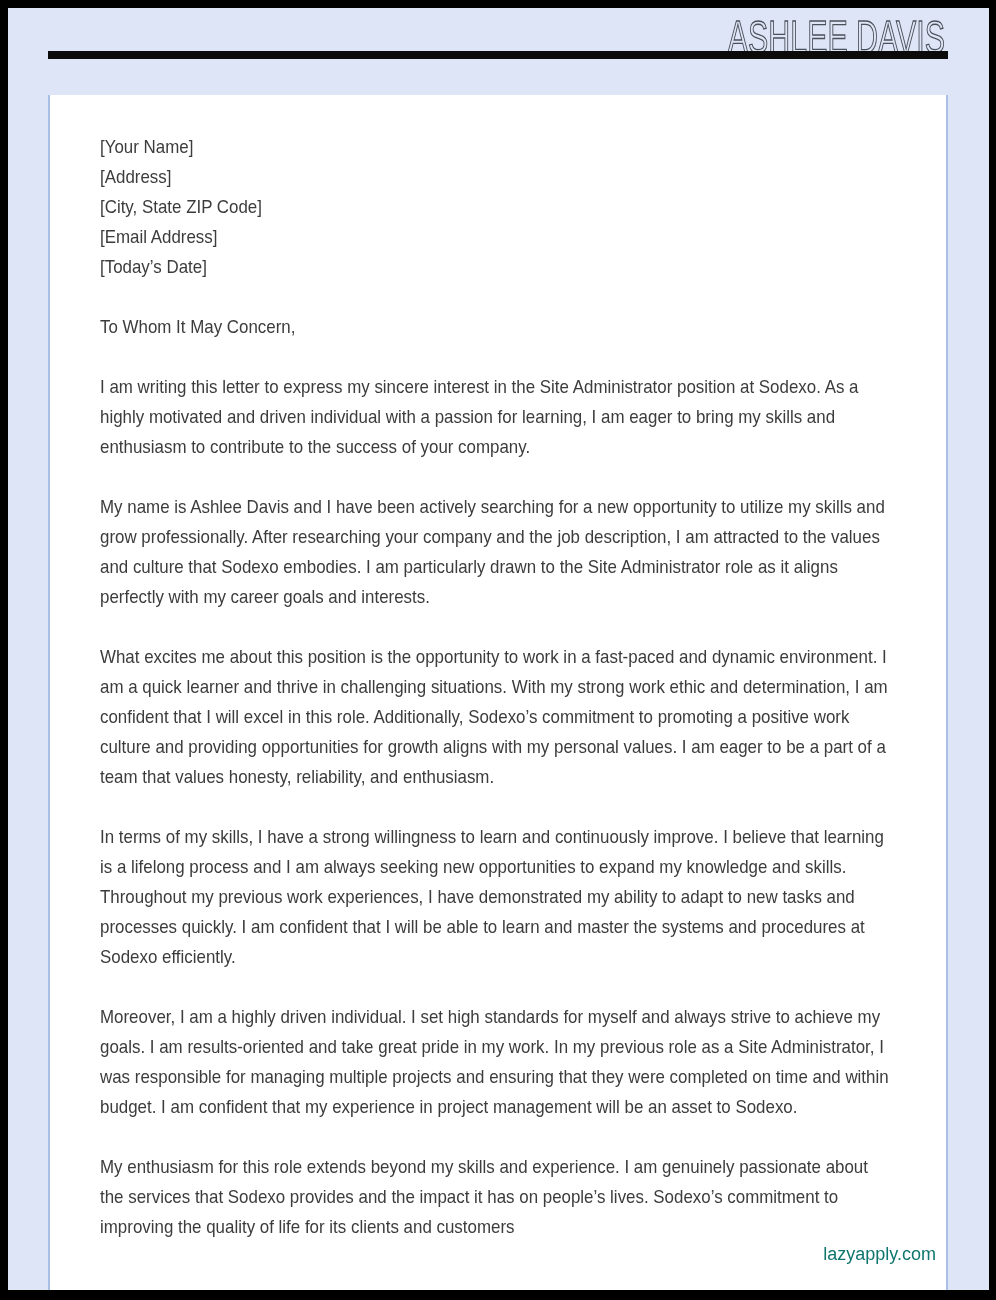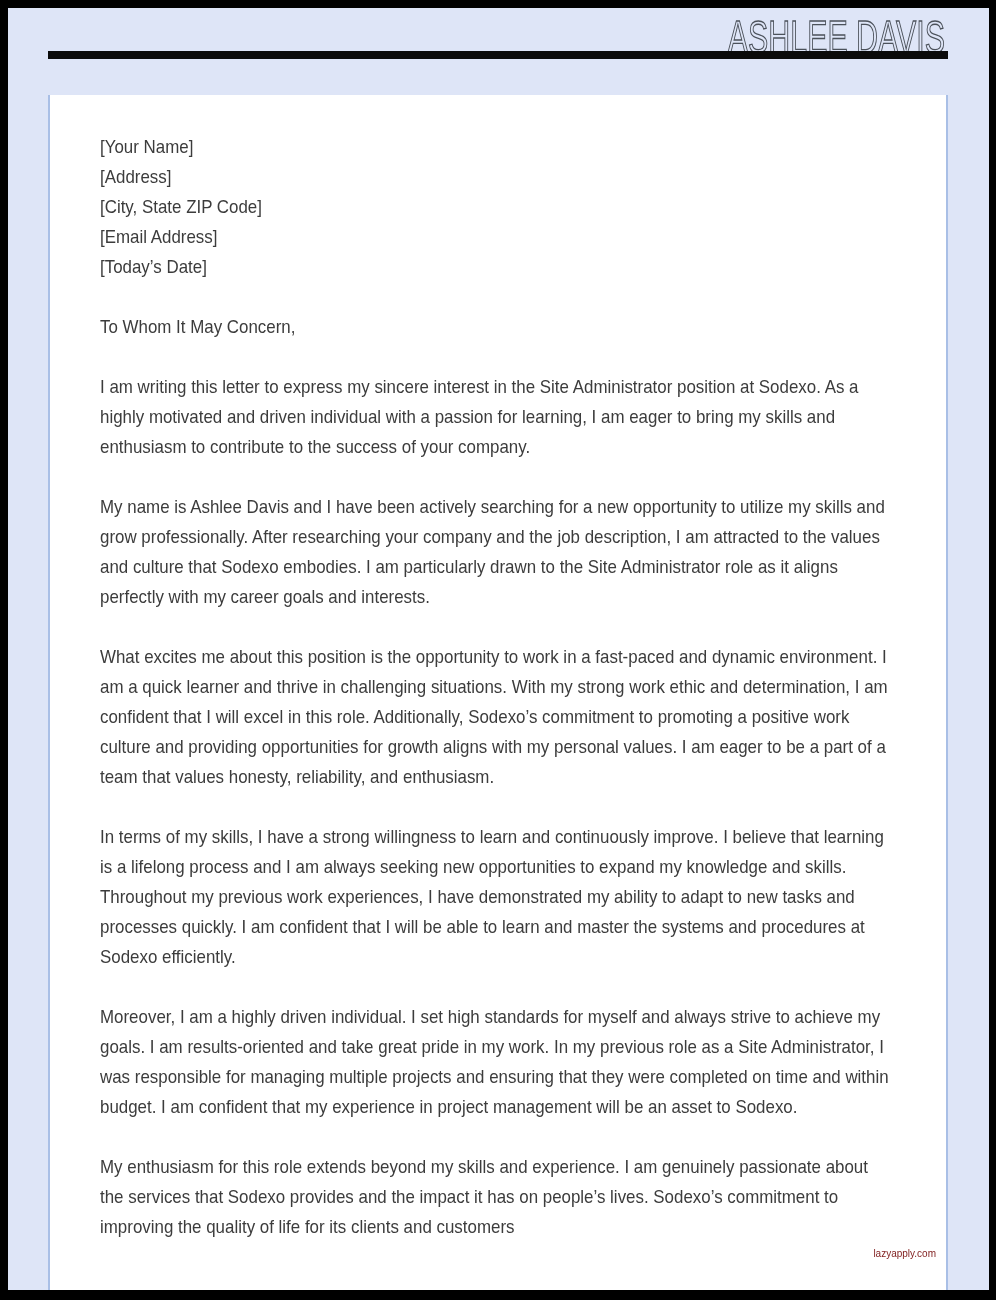--- a/index.html
+++ b/index.html
@@ -67,23 +67,23 @@
     line-height: 30px;
     color: #3c3c3c;
   }
   .sender-block { margin: 0 0 30px 0; }
   .sender-line { height: 30px; }
   .letter-content p { margin: 0 0 30px 0; }
   .watermark {
     position: absolute;
     top: 1246px;
     right: 60px;
-    font-size: 10px;
+    font-size: 18px;
     line-height: 16px;
-    color: #7f1d1d;
+    color: #0f766e;
     z-index: 10;
   }
 </style>
 </head>
 <body>
 
 <div class="canvas">
 
   <div class="header-name">ASHLEE DAVIS</div>
 

